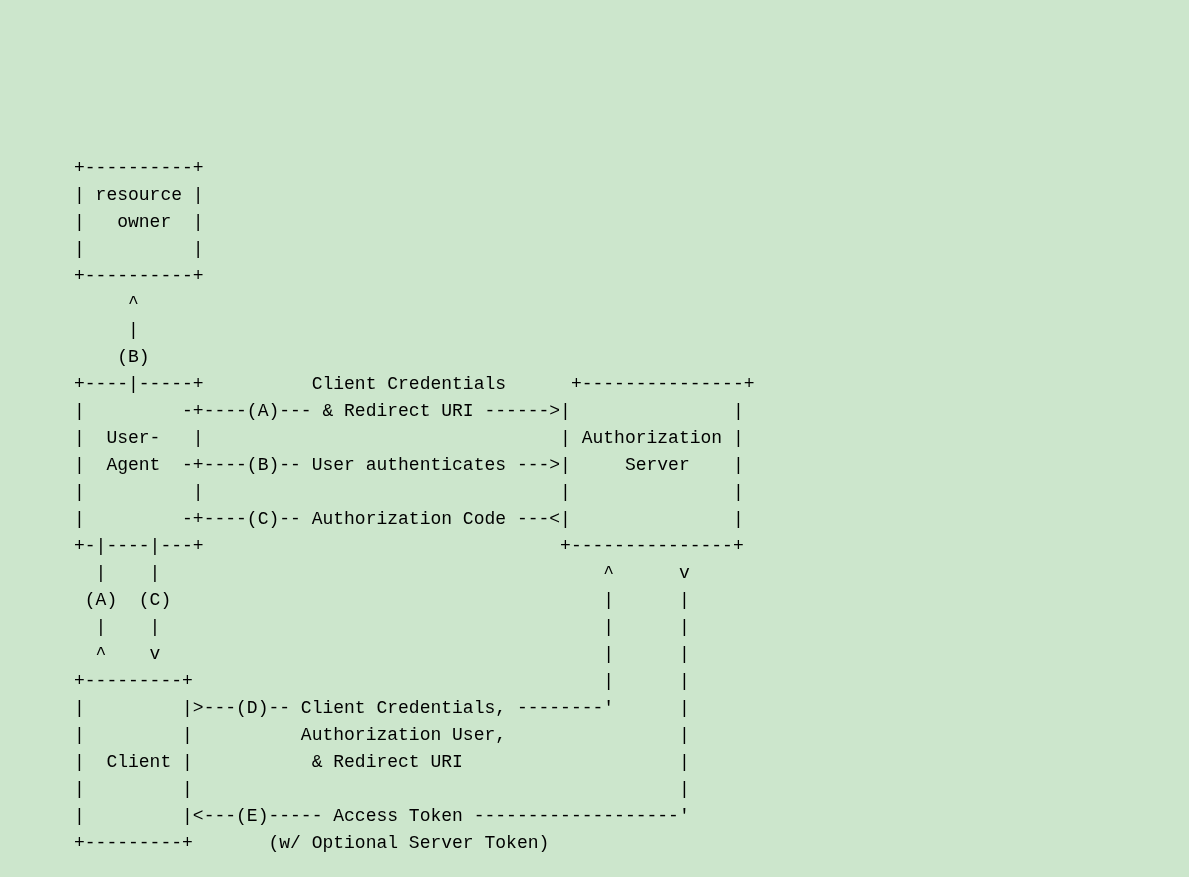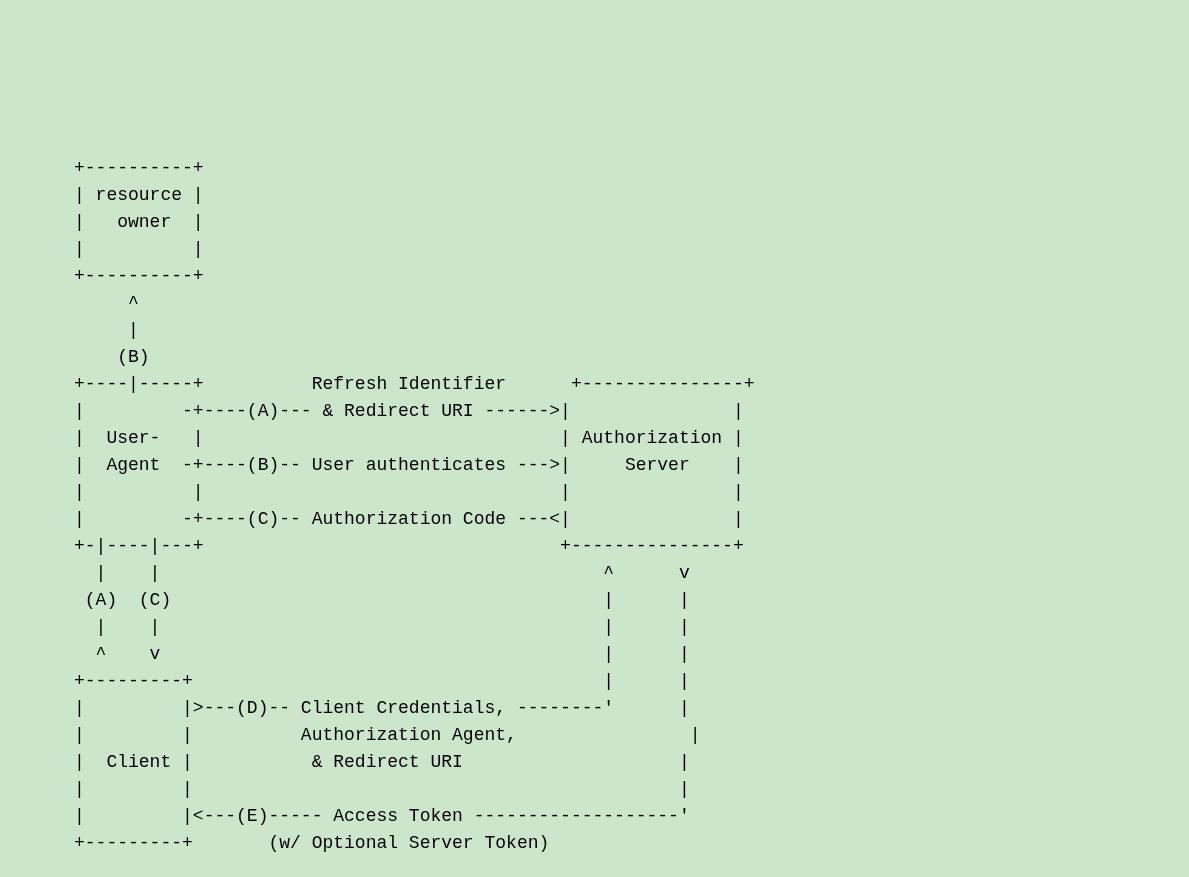--- a/index.html
+++ b/index.html
@@ -23,34 +23,34 @@
 
 <div class="diagram-container">
 <span>     +----------+</span>
 <span>     | resource |</span>
 <span>     |   owner  |</span>
 <span>     |          |</span>
 <span>     +----------+</span>
 <span>          ^</span>
 <span>          |</span>
 <span>         (B)</span>
-<span>     +----|-----+          Refresh Identifier      +---------------+</span>
+<span>     +----|-----+          Client Credentials      +---------------+</span>
 <span>     |         -+----(A)--- &amp; Redirect URI ------&gt;|               |</span>
 <span>     |  User-   |                                 | Authorization |</span>
 <span>     |  Agent  -+----(B)-- User authenticates ---&gt;|     Server    |</span>
 <span>     |          |                                 |               |</span>
 <span>     |         -+----(C)-- Authorization Code ---&lt;|               |</span>
 <span>     +-|----|---+                                 +---------------+</span>
 <span>       |    |                                         ^      v</span>
 <span>      (A)  (C)                                        |      |</span>
 <span>       |    |                                         |      |</span>
 <span>       ^    v                                         |      |</span>
 <span>     +---------+                                      |      |</span>
 <span>     |         |&gt;---(D)-- Client Credentials, --------'      |</span>
-<span>     |         |          Authorization Agent,                |</span>
+<span>     |         |          Authorization User,                |</span>
 <span>     |  Client |           &amp; Redirect URI                    |</span>
 <span>     |         |                                             |</span>
 <span>     |         |&lt;---(E)----- Access Token -------------------'</span>
 <span>     +---------+       (w/ Optional Server Token)</span>
 
 
 </div>
 
 
 

